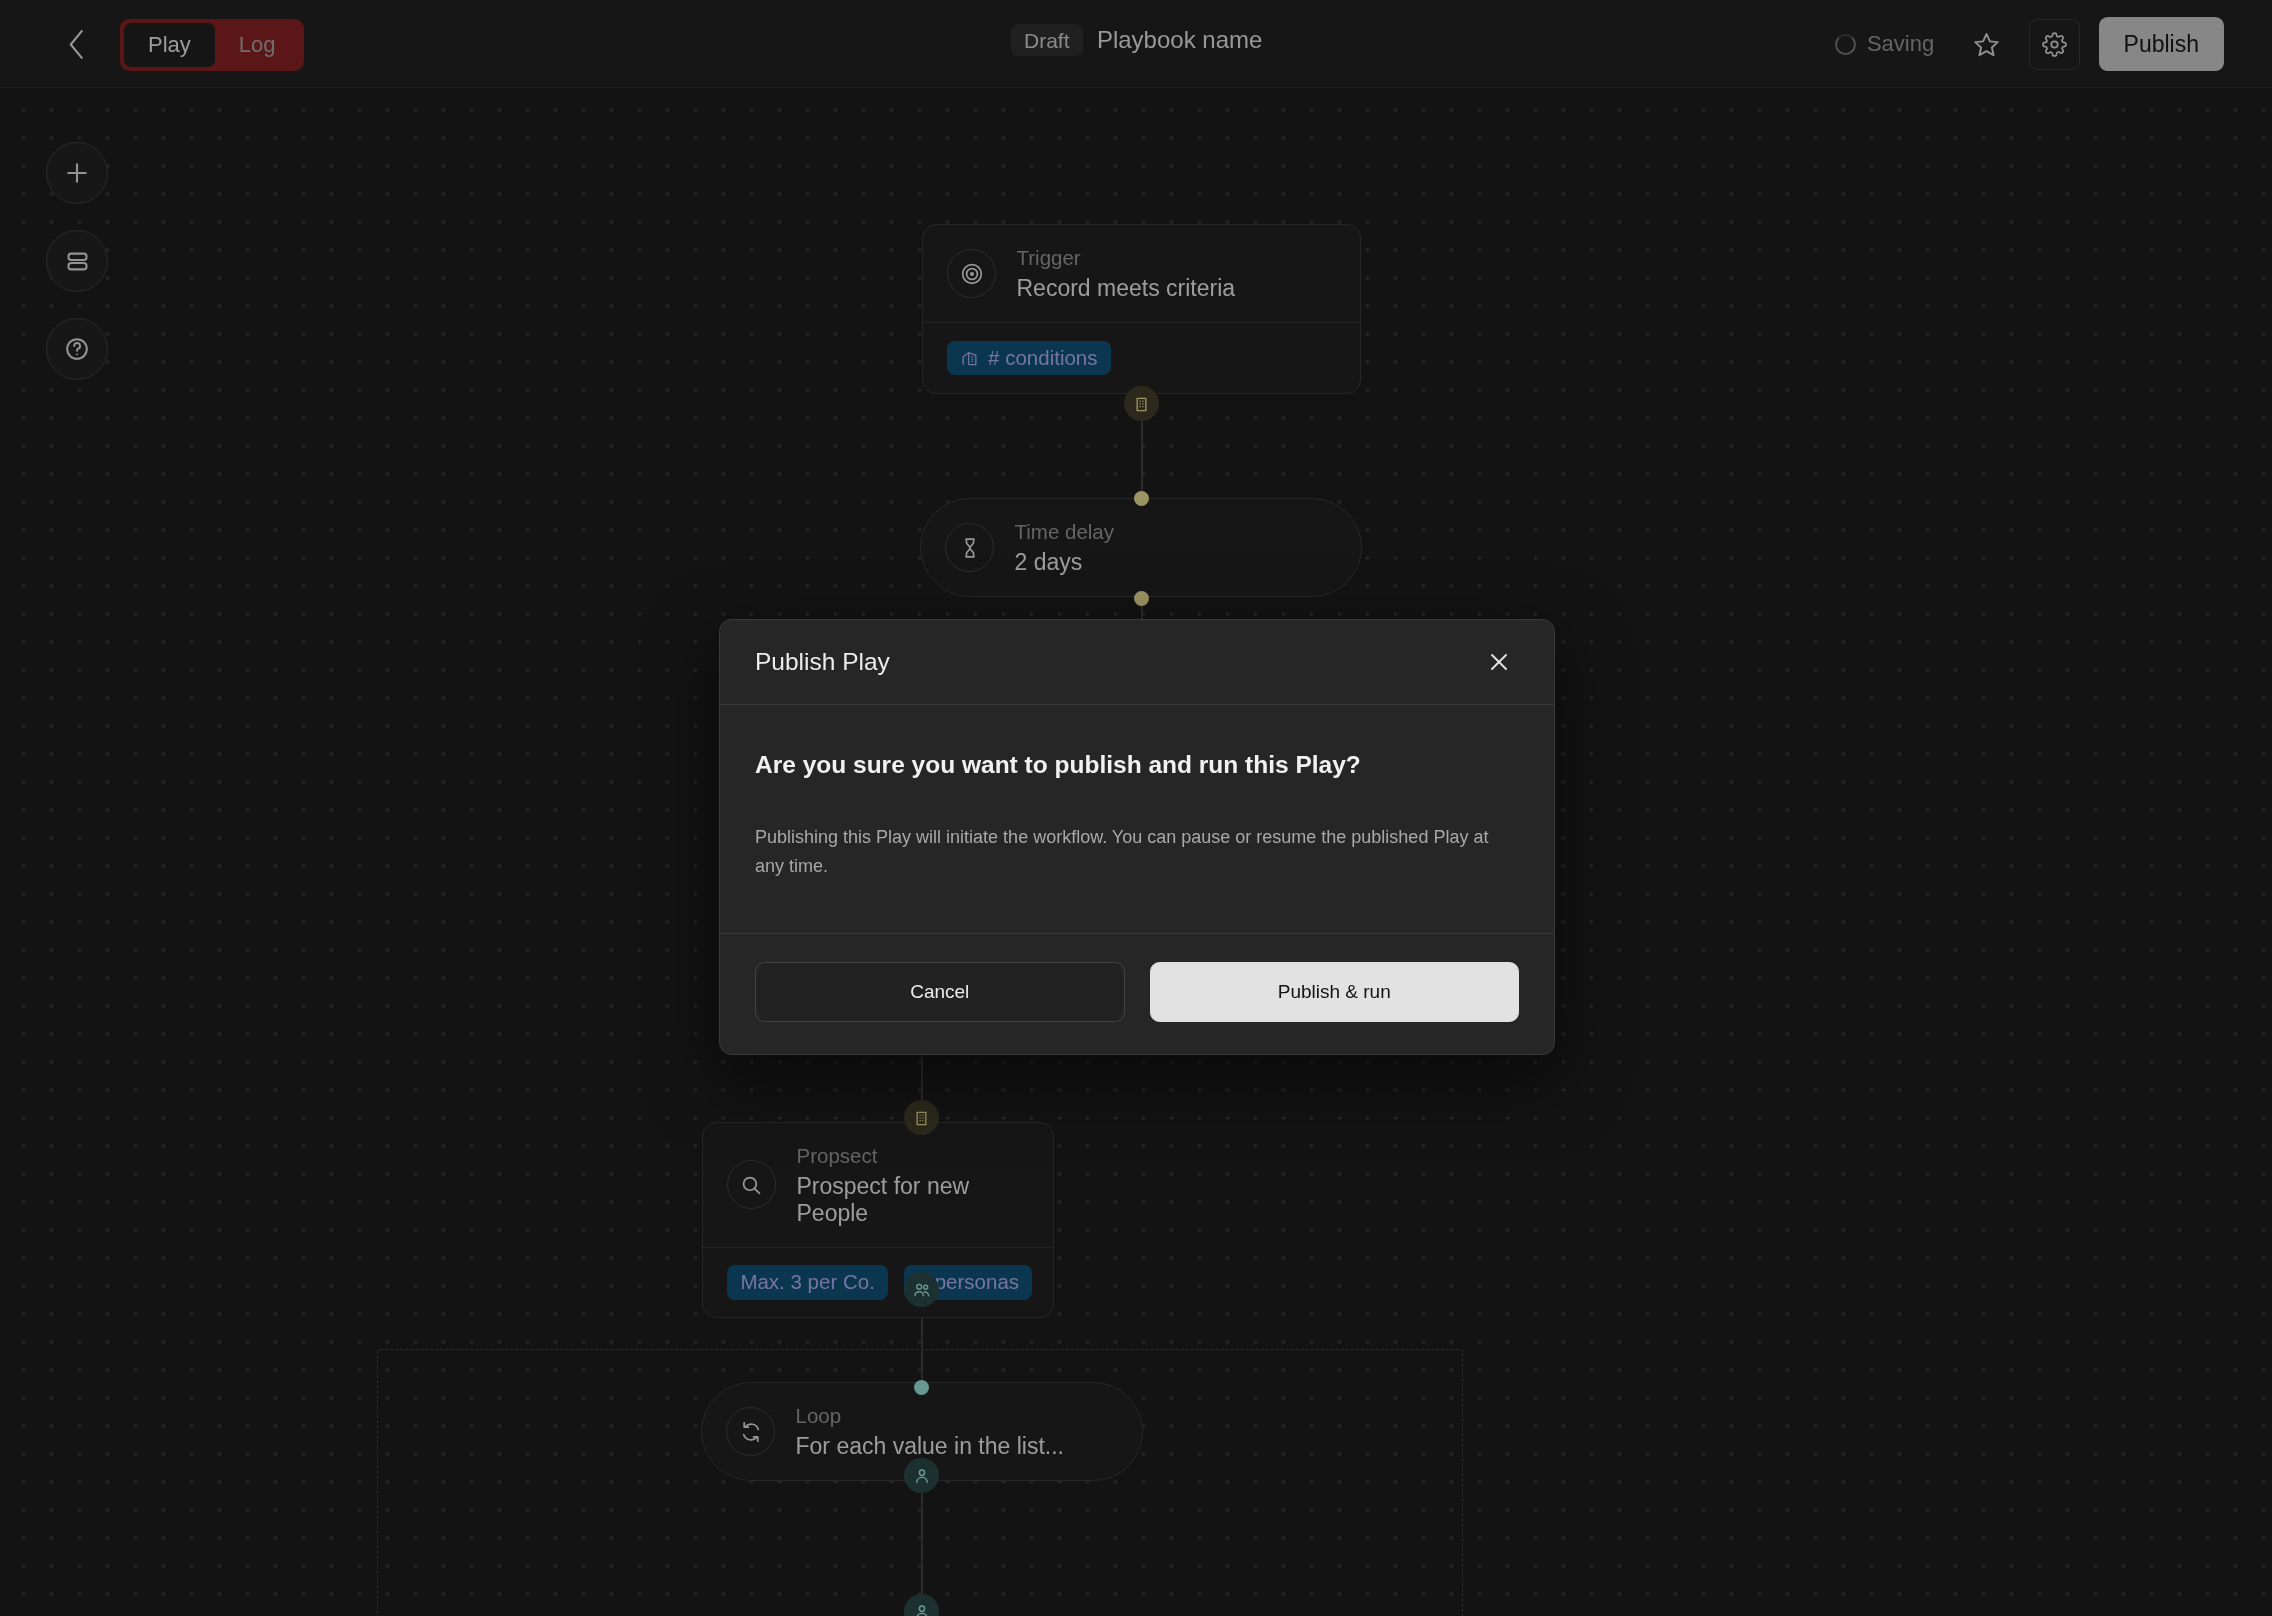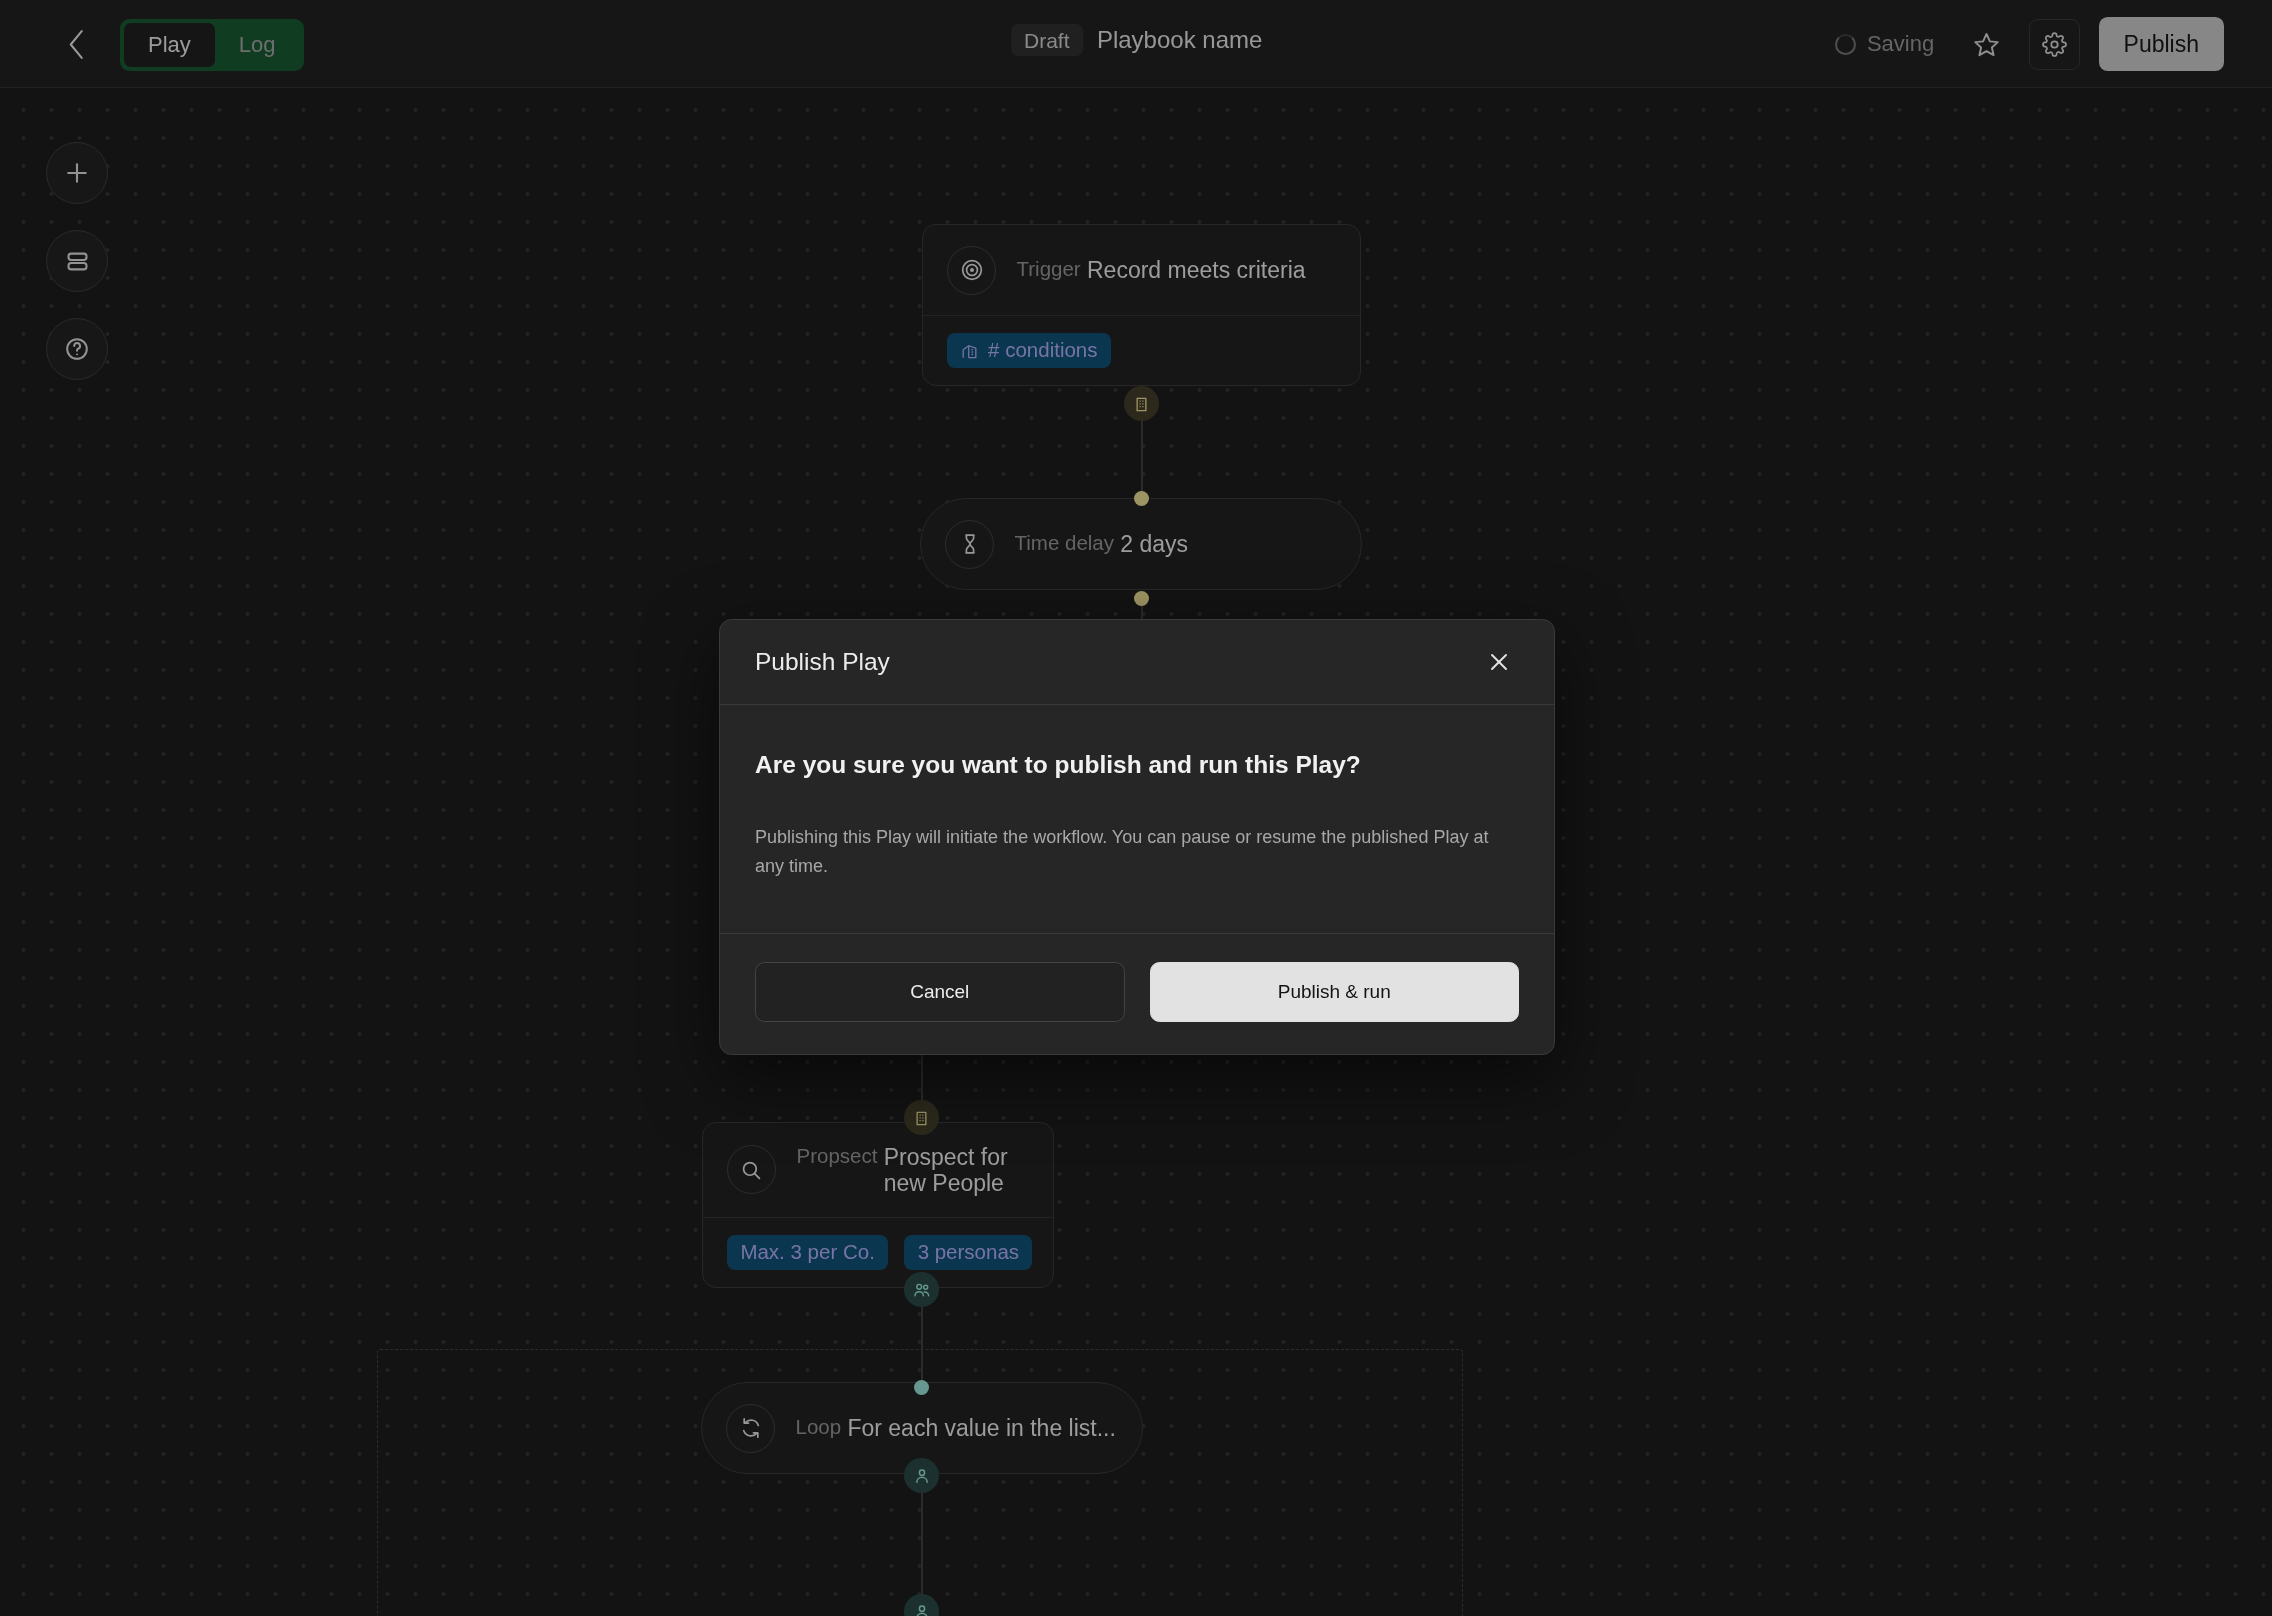--- a/index.html
+++ b/index.html
@@ -30,21 +30,21 @@
     width: 38px; height: 38px;
     display: flex; align-items: center; justify-content: center;
     color: #d8d8d8;
     cursor: pointer;
   }
 
   .seg-group {
     position: absolute;
     left: 120px; top: 19px;
     height: 52px;
-    background: #14532d;
+    background: #7f1d1d;
     border-radius: 9.5px;
     display: flex;
     align-items: center;
     padding: 4px;
     gap: 0;
   }
   .seg-item {
     height: 44px;
     padding: 0 24px;
     display: flex; align-items: center; justify-content: center;
@@ -174,21 +174,21 @@
     padding: 20.5px 24px;
   }
   .node-ico {
     flex: 0 0 auto;
     width: 49px; height: 49px;
     border-radius: 50%;
     border: 0.8px solid #3c3c3c;
     display: flex; align-items: center; justify-content: center;
     color: #d4d4d4;
   }
-  .node-texts { display: flex; gap: 6.3px; }
+  .node-texts { display: flex; flex-direction: column; gap: 6.3px; }
   .node-kind { font-size: 20.5px; color: #8c8c8c; line-height: 1.15; }
   .node-label { font-size: 23px; color: #dcdcdc; line-height: 1.15; }
 
   .node-chips {
     border-top: 0.8px solid #2e2e2e;
     padding: 17.4px 24px;
     display: flex; gap: 16px;
   }
   .chip {
     display: flex; align-items: center; gap: 8.7px;

